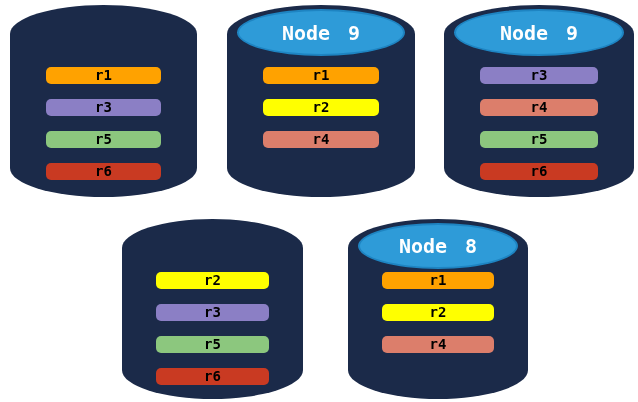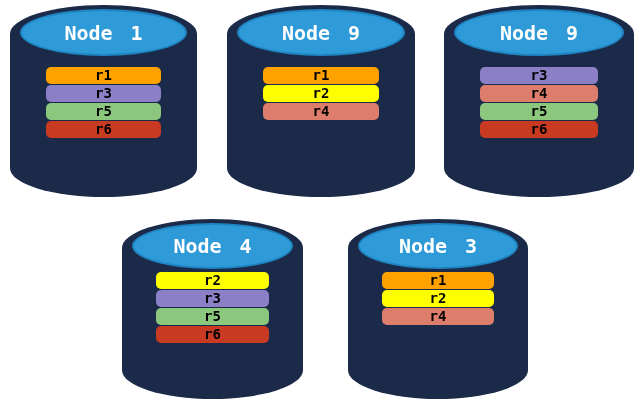--- a/index.html
+++ b/index.html
@@ -41,21 +41,21 @@
     word-spacing: 6px;
     white-space: nowrap;
   }
   .bars {
     position: absolute;
     left: 0;
     right: 0;
     display: flex;
     flex-direction: column;
     align-items: center;
-    gap: 1px;
+    gap: 15px;
   }
   .row1 .bars { top: 62px; }
   .row2 .bars { top: 53px; }
   .bar {
     width: 62%;
     height: 17px;
     border-radius: 5px;
     display: flex;
     align-items: center;
     justify-content: center;
@@ -72,23 +72,20 @@
   .node-2 { left: 444px; top: 5px;   width: 190px; height: 192px; }
   .node-3 { left: 122px; top: 219px; width: 181px; height: 180px; }
   .node-4 { left: 348px; top: 219px; width: 180px; height: 180px; }
   .row2 .cyl-top { height: 46px; }
 </style>
 </head>
 <body>
 
 <div class="canvas" style="--cyl-body: #1B2A49; --cyl-top: #2E9BD8; --cyl-top-border: #1E84C2; --node-label: #FFFFFF; --replica-label: #000000; background: rgb(255, 255, 255);">
     <div class="cyl node-0 row1">
-    <div class="cyl-top">
-      <span class="node-label">Node 1</span>
-    </div>
     <div class="bars">
         <div class="bar" style="background: rgb(255, 162, 0);">
           <span>r1</span>
         </div>
         <div class="bar" style="background: rgb(139, 127, 197);">
           <span>r3</span>
         </div>
         <div class="bar" style="background: rgb(140, 199, 126);">
           <span>r5</span>
         </div>
@@ -126,41 +123,38 @@
         </div>
         <div class="bar" style="background: rgb(140, 199, 126);">
           <span>r5</span>
         </div>
         <div class="bar" style="background: rgb(201, 58, 34);">
           <span>r6</span>
         </div>
       </div>
   </div>
     <div class="cyl node-3 row2">
-    <div class="cyl-top">
-      <span class="node-label">Node 4</span>
-    </div>
     <div class="bars">
         <div class="bar" style="background: rgb(255, 255, 0);">
           <span>r2</span>
         </div>
         <div class="bar" style="background: rgb(139, 127, 197);">
           <span>r3</span>
         </div>
         <div class="bar" style="background: rgb(140, 199, 126);">
           <span>r5</span>
         </div>
         <div class="bar" style="background: rgb(201, 58, 34);">
           <span>r6</span>
         </div>
       </div>
   </div>
     <div class="cyl node-4 row2">
     <div class="cyl-top">
-      <span class="node-label">Node 3</span>
+      <span class="node-label">Node 8</span>
     </div>
     <div class="bars">
         <div class="bar" style="background: rgb(255, 162, 0);">
           <span>r1</span>
         </div>
         <div class="bar" style="background: rgb(255, 255, 0);">
           <span>r2</span>
         </div>
         <div class="bar" style="background: rgb(220, 126, 107);">
           <span>r4</span>

